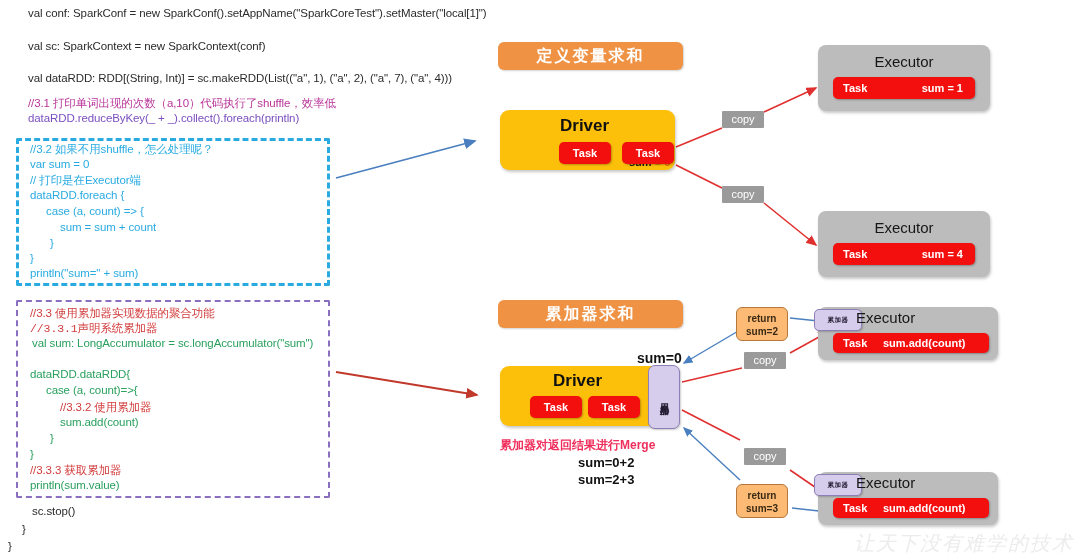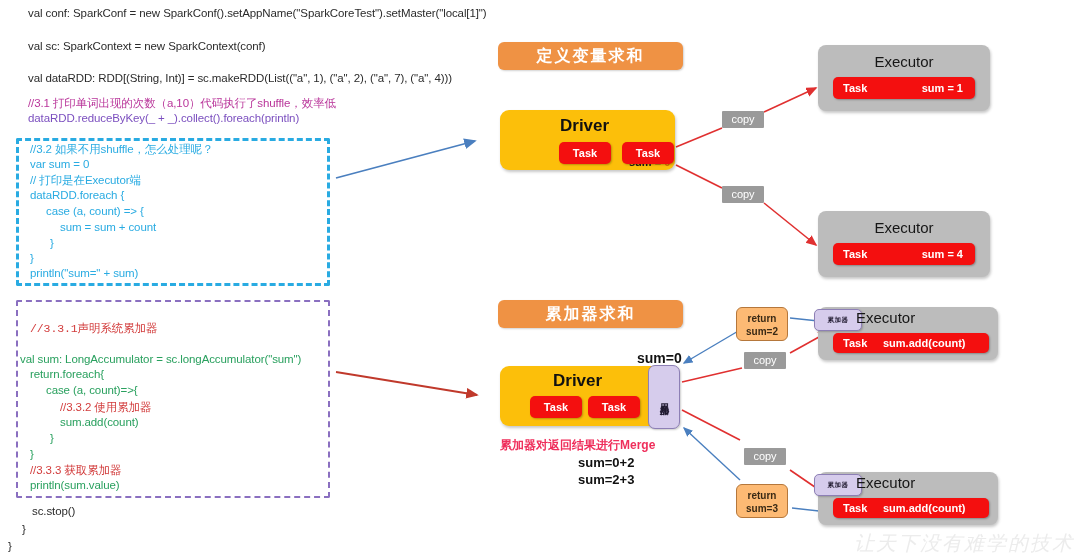--- a/index.html
+++ b/index.html
@@ -282,23 +282,24 @@
   <div class="code-line code-cyan" style="left:30px; top:158px;">var sum = 0</div>
   <div class="code-line code-cyan" style="left:30px; top:173px;">// 打印是在Executor端</div>
   <div class="code-line code-cyan" style="left:30px; top:189px;">dataRDD.foreach {</div>
   <div class="code-line code-cyan" style="left:46px; top:205px;">case (a, count) =&gt; {</div>
   <div class="code-line code-cyan" style="left:60px; top:221px;">sum = sum + count</div>
   <div class="code-line code-cyan" style="left:50px; top:237px;">}</div>
   <div class="code-line code-cyan" style="left:30px; top:252px;">}</div>
   <div class="code-line code-cyan" style="left:30px; top:267px;">println("sum=" + sum)</div>
 
   <div class="block-purple"></div>
+  <div class="code-line code-red" style="left:30px; top:306px;">//3.3 使用累加器实现数据的聚合功能</div>
   <div class="code-line code-red" style="left:30px; top:321px;font-family:Liberation Mono, monospace;">//3.3.1声明系统累加器</div>
-  <div class="code-line code-green" style="left:20px; top:337px;margin-top:16px;">val sum: LongAccumulator = sc.longAccumulator("sum")</div>
-  <div class="code-line code-green" style="left:30px; top:368px;">return.foreach{</div>
+  <div class="code-line code-green" style="left:32px; top:337px;">val sum: LongAccumulator = sc.longAccumulator("sum")</div>
+  <div class="code-line code-green" style="left:30px; top:368px;">dataRDD.dataRDD{</div>
   <div class="code-line code-green" style="left:46px; top:384px;">case (a, count)=&gt;{</div>
   <div class="code-line code-red" style="left:60px; top:400px;">//3.3.2 使用累加器</div>
   <div class="code-line code-green" style="left:60px; top:416px;">sum.add(count)</div>
   <div class="code-line code-green" style="left:50px; top:432px;">}</div>
   <div class="code-line code-green" style="left:30px; top:448px;">}</div>
   <div class="code-line code-red" style="left:30px; top:463px;">//3.3.3 获取累加器</div>
   <div class="code-line code-green" style="left:30px; top:479px;">println(sum.value)</div>
 
   <div class="code-line" style="left:32px; top:505px;">sc.stop()</div>
   <div class="code-line" style="left:22px; top:523px;">}</div>

